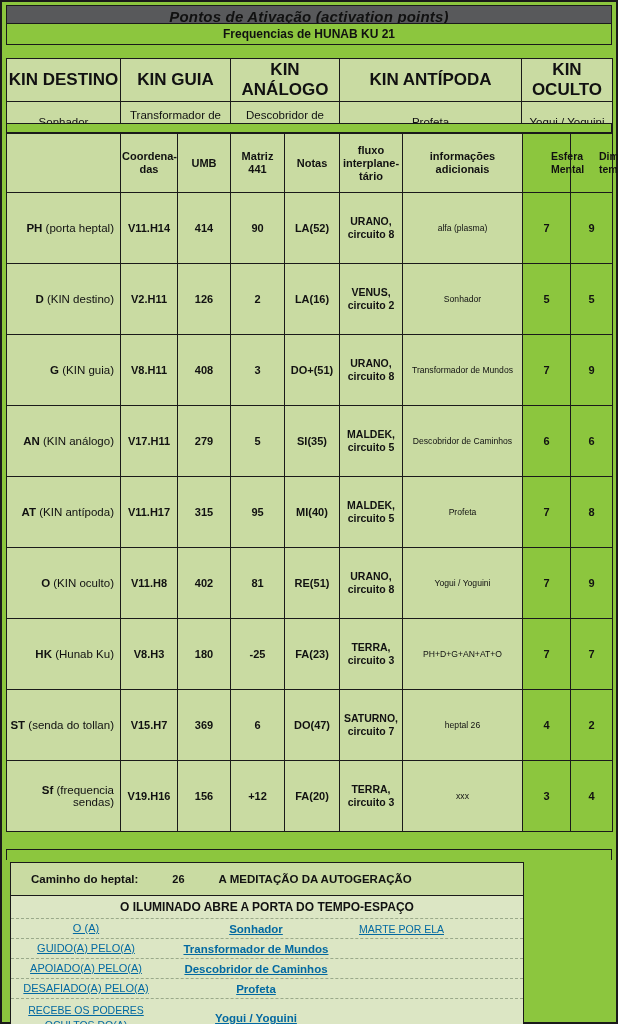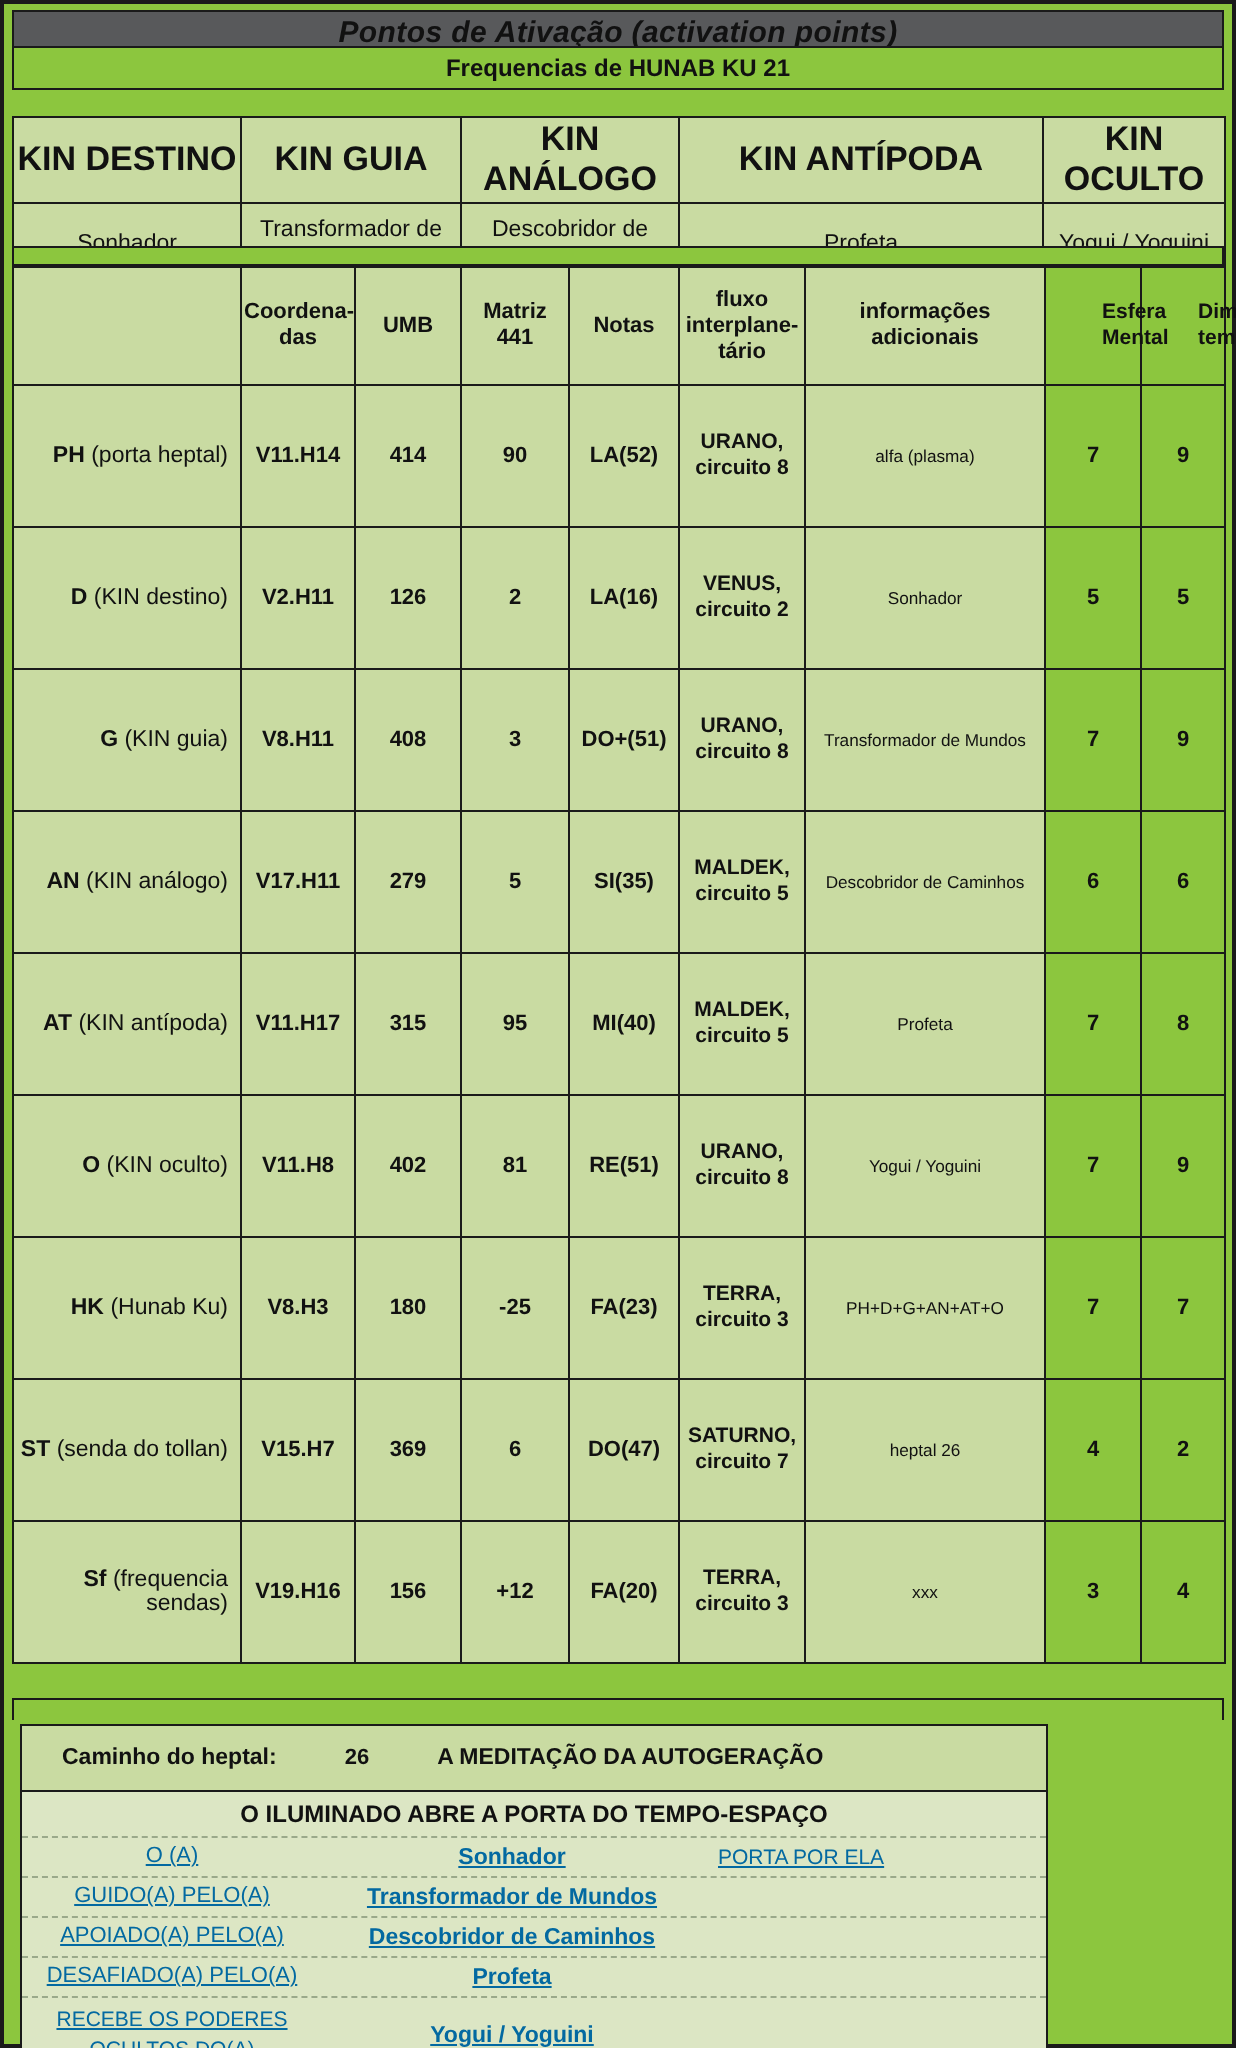--- a/index.html
+++ b/index.html
@@ -320,21 +320,21 @@
     <div class="cam">
       <span class="l">Caminho do heptal:</span>
       <span class="n">26</span>
       <span class="d">A MEDITAÇÃO DA AUTOGERAÇÃO</span>
     </div>
     <div class="ilum">O ILUMINADO ABRE A PORTA DO TEMPO-ESPAÇO</div>
     <div id="bottom-rows">
         <div class="brow">
           <div class="lab">O (A)</div>
           <div class="val">Sonhador</div>
-          <div class="ex">PORTA POR ELA</div>
+          <div class="ex">MARTE POR ELA</div>
         </div>
         <div class="brow">
           <div class="lab">GUIDO(A) PELO(A)</div>
           <div class="val">Transformador de Mundos</div>
           <div class="ex"></div>
         </div>
         <div class="brow">
           <div class="lab">APOIADO(A) PELO(A)</div>
           <div class="val">Descobridor de Caminhos</div>
           <div class="ex"></div>

